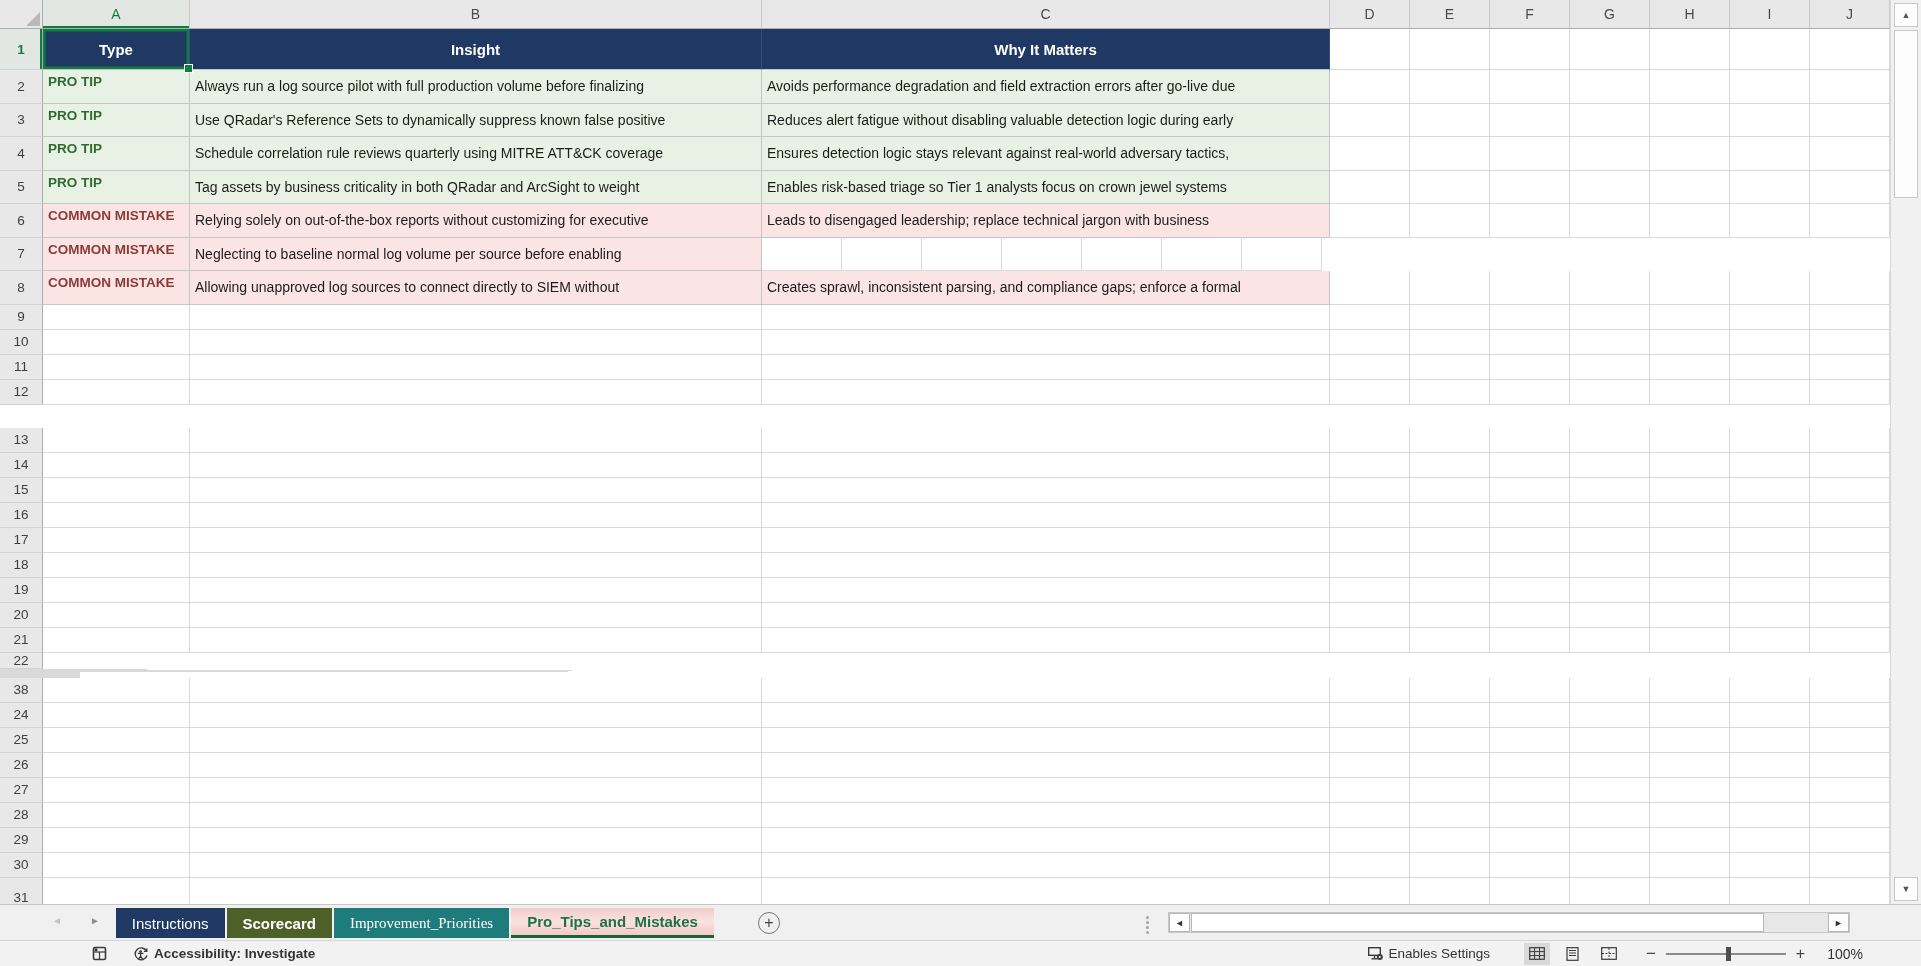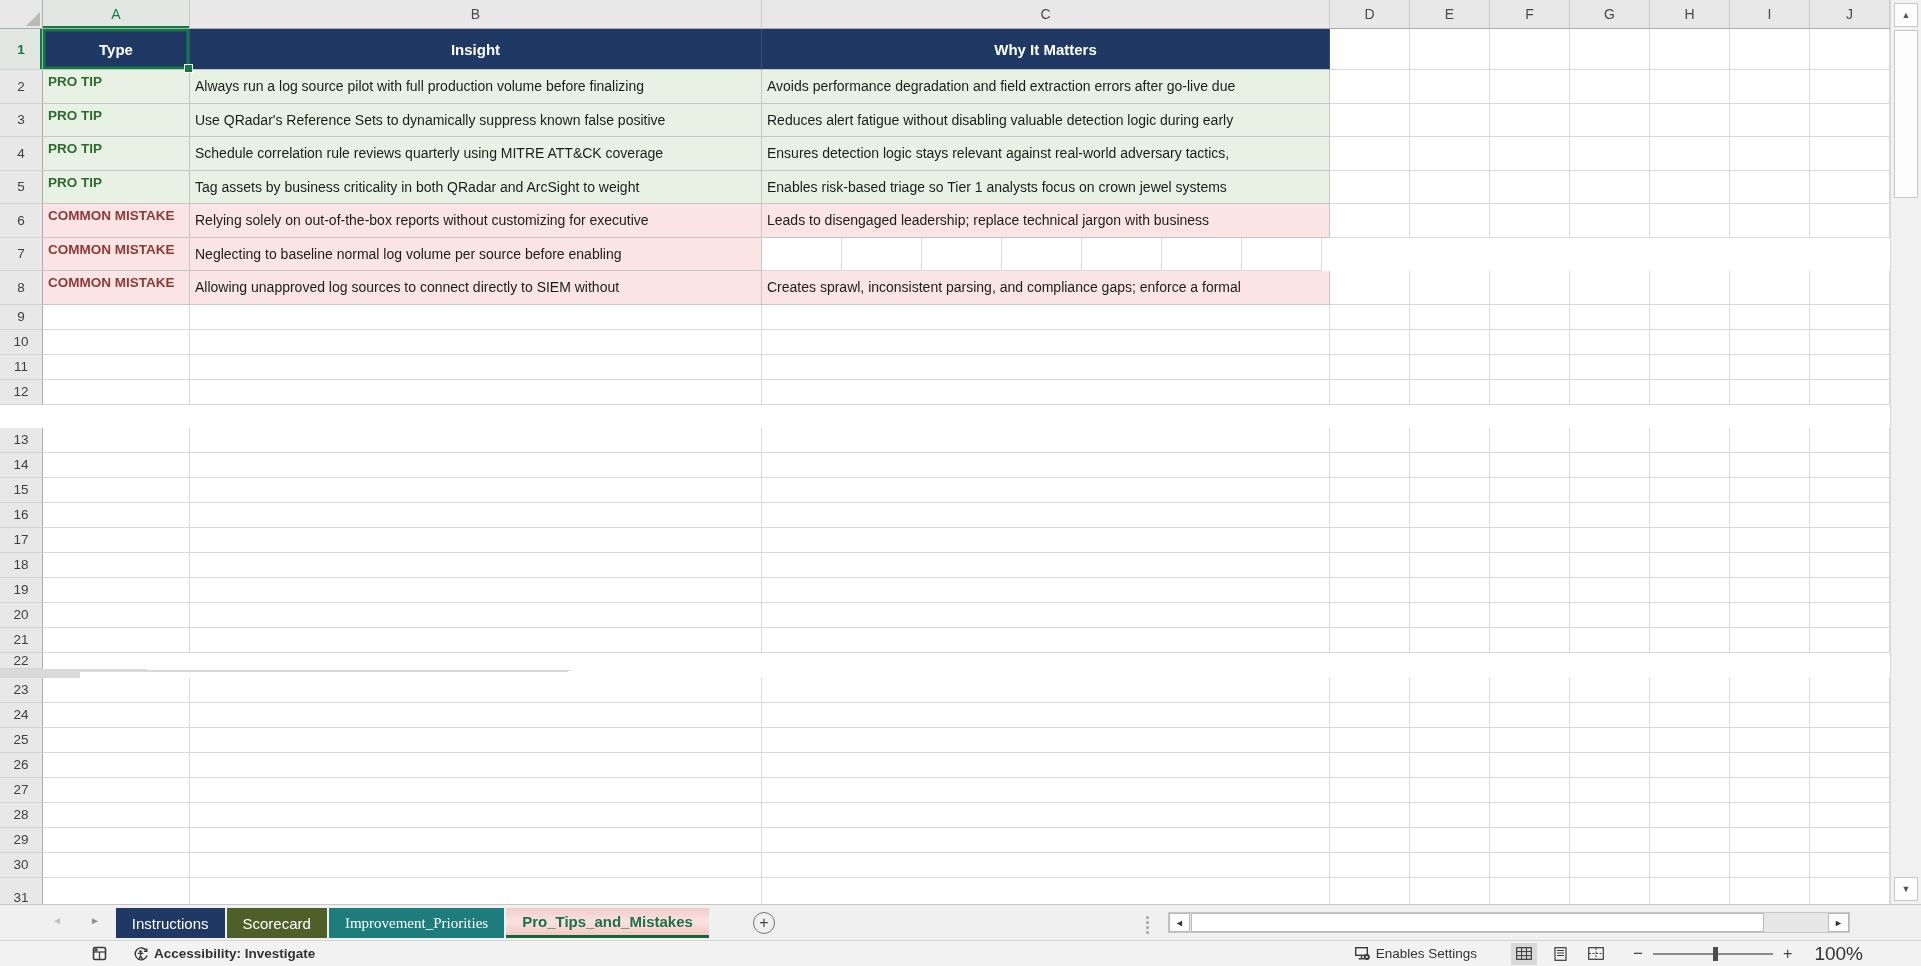--- a/index.html
+++ b/index.html
@@ -78,21 +78,21 @@
   .sb-acc{margin-left:26px;display:flex;align-items:center;gap:5px;font-weight:bold;}
   .sb-right{margin-left:auto;display:flex;align-items:center;padding-right:58px;}
   .sb-display{display:flex;align-items:center;gap:5px;margin-right:34px;}
   .view-btn{display:flex;align-items:center;justify-content:center;width:26px;height:22px;margin-right:10px;}
   .view-btn.active{background:#D9D9D9;}
   .zoom-out{margin-left:14px;font-size:17px;color:#444;}
   .zoom-slider{position:relative;width:120px;height:14px;margin:0 10px;}
   .zs-track{position:absolute;left:0;right:0;top:6px;height:2px;background:#8A8A8A;}
   .zs-thumb{position:absolute;left:50%;top:0;width:5px;height:14px;background:#4d4d4d;}
   .zoom-in{font-size:16px;color:#444;}
-  .zoom-pct{margin-left:22px;font-size:19px;color:#333;}
+  .zoom-pct{margin-left:22px;font-size:14px;color:#333;}
   svg{display:block;}
 </style>
 </head>
 <body>
 
 <div class="app" style="--header-fill: #1F3864; --tip-fill: #E8F2E4; --tip-text: #2F6B31; --mistake-fill: #FBE5E4; --mistake-text: #8C3A38; --sel-green: #107C41; --tab-underline: #17643B;">
 
   <div class="grid">
     <div class="colhdr-row" id="col-headers">
       <div class="corner">
@@ -389,21 +389,21 @@
           <div class="cell" style="width: 568px;"></div>
           <div class="cell" style="width: 80px;"></div>
           <div class="cell" style="width: 80px;"></div>
           <div class="cell" style="width: 80px;"></div>
           <div class="cell" style="width: 80px;"></div>
           <div class="cell" style="width: 80px;"></div>
           <div class="cell" style="width: 80px;"></div>
           <div class="cell" style="width: 80px;"></div>
         </div>
         <div class="row" style="height: 25px;">
-          <div class="gutter">23</div>
+          <div class="gutter">38</div>
           <div class="cell" style="width: 147px;"></div>
           <div class="cell" style="width: 572px;"></div>
           <div class="cell" style="width: 568px;"></div>
           <div class="cell" style="width: 80px;"></div>
           <div class="cell" style="width: 80px;"></div>
           <div class="cell" style="width: 80px;"></div>
           <div class="cell" style="width: 80px;"></div>
           <div class="cell" style="width: 80px;"></div>
           <div class="cell" style="width: 80px;"></div>
           <div class="cell" style="width: 80px;"></div>
@@ -540,21 +540,21 @@
 
   <div class="tabbar">
     <div class="tab-nav">
       <span class="nav-arrow dis">◄</span>
       <span class="nav-arrow">►</span>
     </div>
     <div class="tabs" id="tabs">
         <div class="tab" style="background-color: rgb(31, 56, 100); color: rgb(255, 255, 255);">
           <span>Instructions</span>
         </div>
-        <div class="tab" style="background-color: rgb(78, 95, 40); color: rgb(255, 255, 255);">
+        <div class="tab" style="background-color: rgb(78, 95, 40); color: rgb(255, 255, 255); font-weight: bold;">
           <span>Scorecard</span>
         </div>
         <div class="tab" style="background-color: rgb(30, 124, 124); color: rgb(255, 255, 255); font-family: Liberation Serif, serif;">
           <span>Improvement_Priorities</span>
         </div>
         <div class="tab active" style="background-color: rgb(242, 197, 194); color: rgb(30, 113, 69);">
           <span>Pro_Tips_and_Mistakes</span>
         </div>
       </div>
     <div class="add-sheet">

